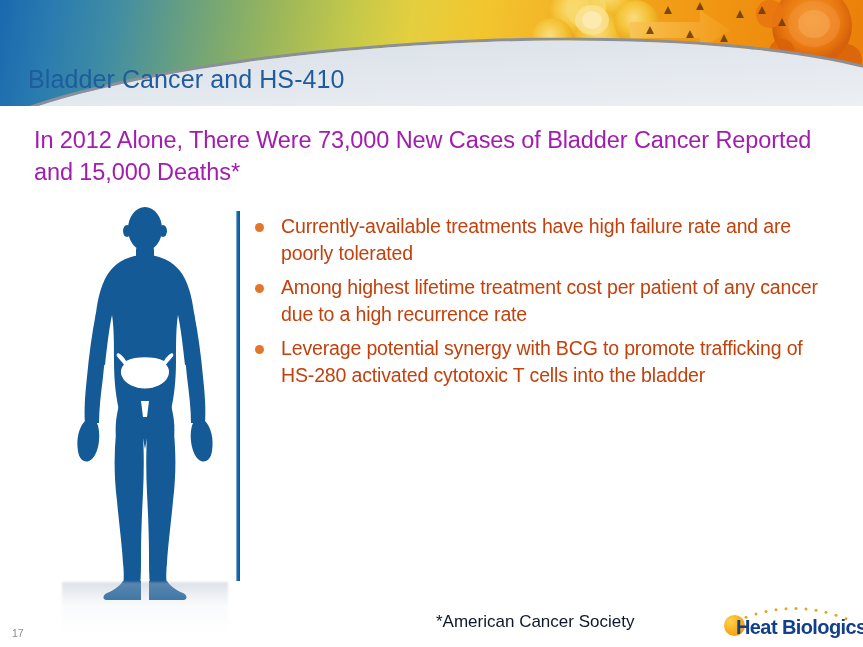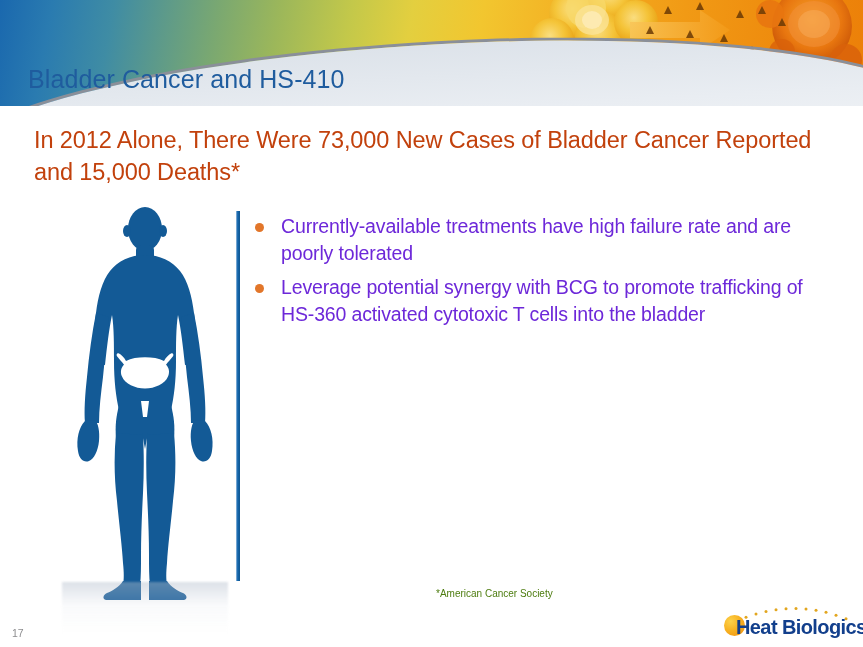--- a/index.html
+++ b/index.html
@@ -75,21 +75,21 @@
   }
 
   
   .subtitle {
     position: absolute;
     left: 34px;
     top: 124px;
     width: 790px;
     font-size: 23.5px;
     line-height: 32px;
-    color: #c2410c;
+    color: #a21caf;
     letter-spacing: -0.1px;
   }
 
   
   .figure-wrap {
     position: absolute;
     left: 62px;
     top: 205px;
     width: 166px;
     height: 400px;
@@ -132,31 +132,31 @@
     height: 9px;
     border-radius: 50%;
     background: #e2762a;
     margin-top: 10px;
     margin-right: 17px;
   }
   .bullet-text {
     flex: 1 1 auto;
     font-size: 19.5px;
     line-height: 27px;
-    color: #6d28d9;
+    color: #c2410c;
     letter-spacing: -0.15px;
   }
 
   
   .footnote {
     position: absolute;
     left: 436px;
-    top: 588px;
-    font-size: 10px;
-    color: #4d7c0f;
+    top: 612px;
+    font-size: 17px;
+    color: #0f172a;
   }
 
   
   .page-number {
     position: absolute;
     left: 12px;
     top: 627px;
     font-size: 10.5px;
     color: #8c8c8e;
   }
@@ -376,21 +376,25 @@
 
   <div class="divider"></div>
 
   <div class="bullets">
     <div class="bullet-row">
       <span class="bullet-dot"></span>
       <span class="bullet-text">Currently-available treatments have high failure rate and are poorly tolerated</span>
     </div>
     <div class="bullet-row">
       <span class="bullet-dot"></span>
-      <span class="bullet-text">Leverage potential synergy with BCG to promote trafficking of HS-360 activated cytotoxic T cells into the bladder</span>
+      <span class="bullet-text">Among highest lifetime treatment cost per patient of any cancer due to a high recurrence rate</span>
+    </div>
+    <div class="bullet-row">
+      <span class="bullet-dot"></span>
+      <span class="bullet-text">Leverage potential synergy with BCG to promote trafficking of HS-280 activated cytotoxic T cells into the bladder</span>
     </div>
   </div>
 
   <div class="footnote">*American Cancer Society</div>
 
   <div class="page-number">17</div>
 
   <div class="logo">
     <svg class="logo-arc" viewBox="0 0 126 22" preserveAspectRatio="none">
       <g fill="#e2a61f">

